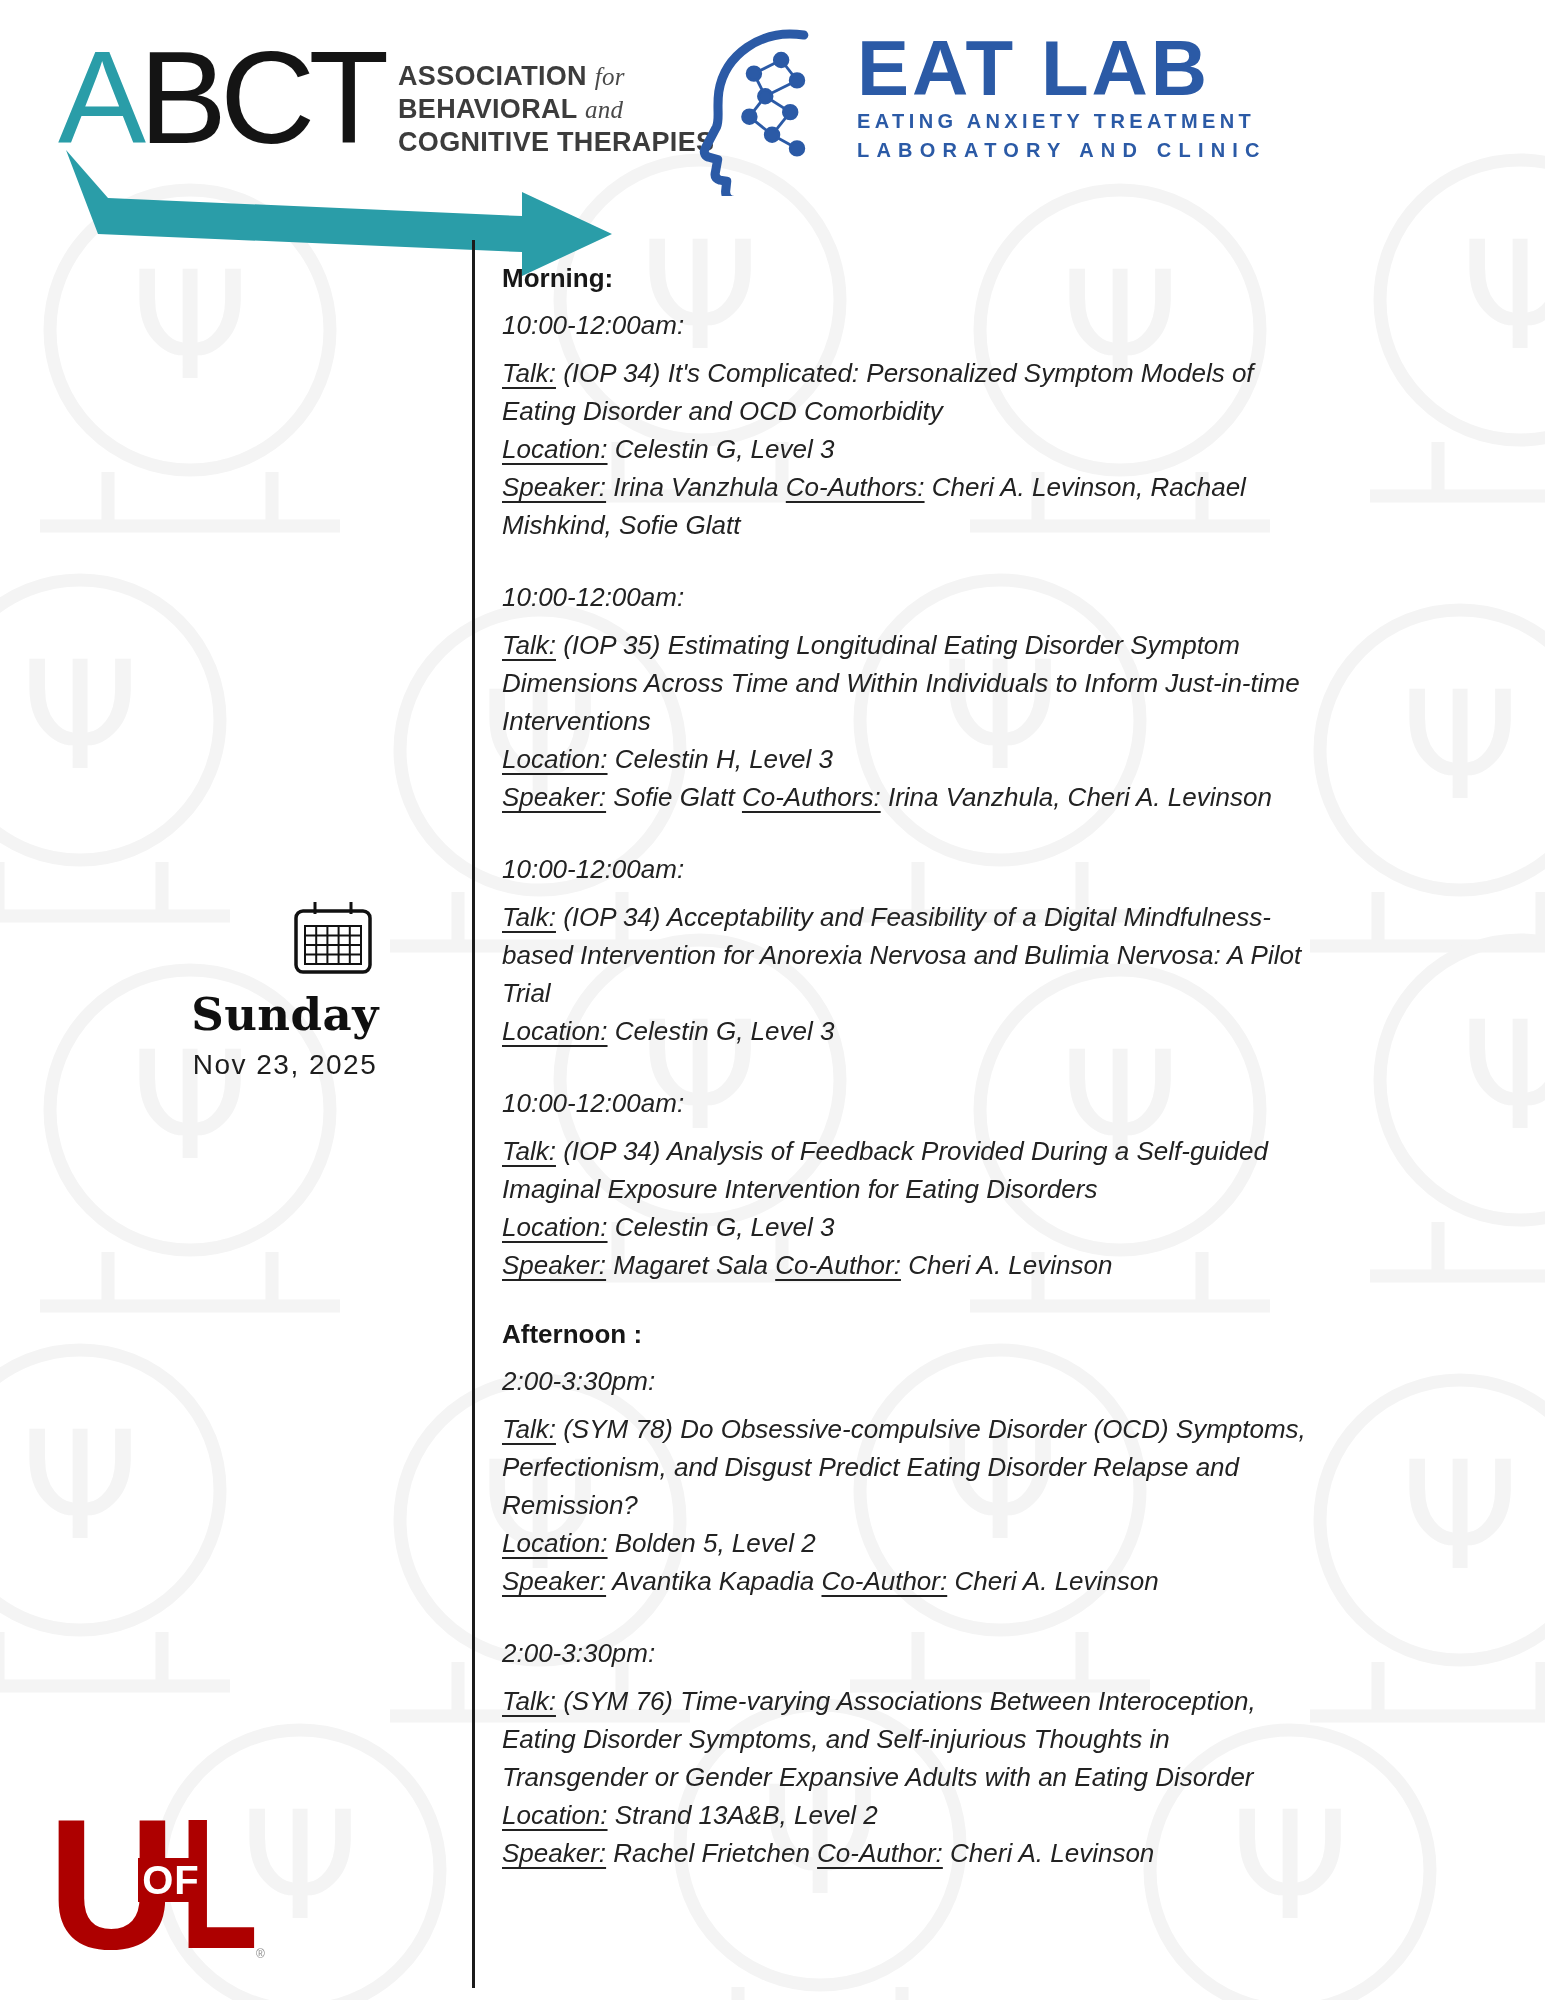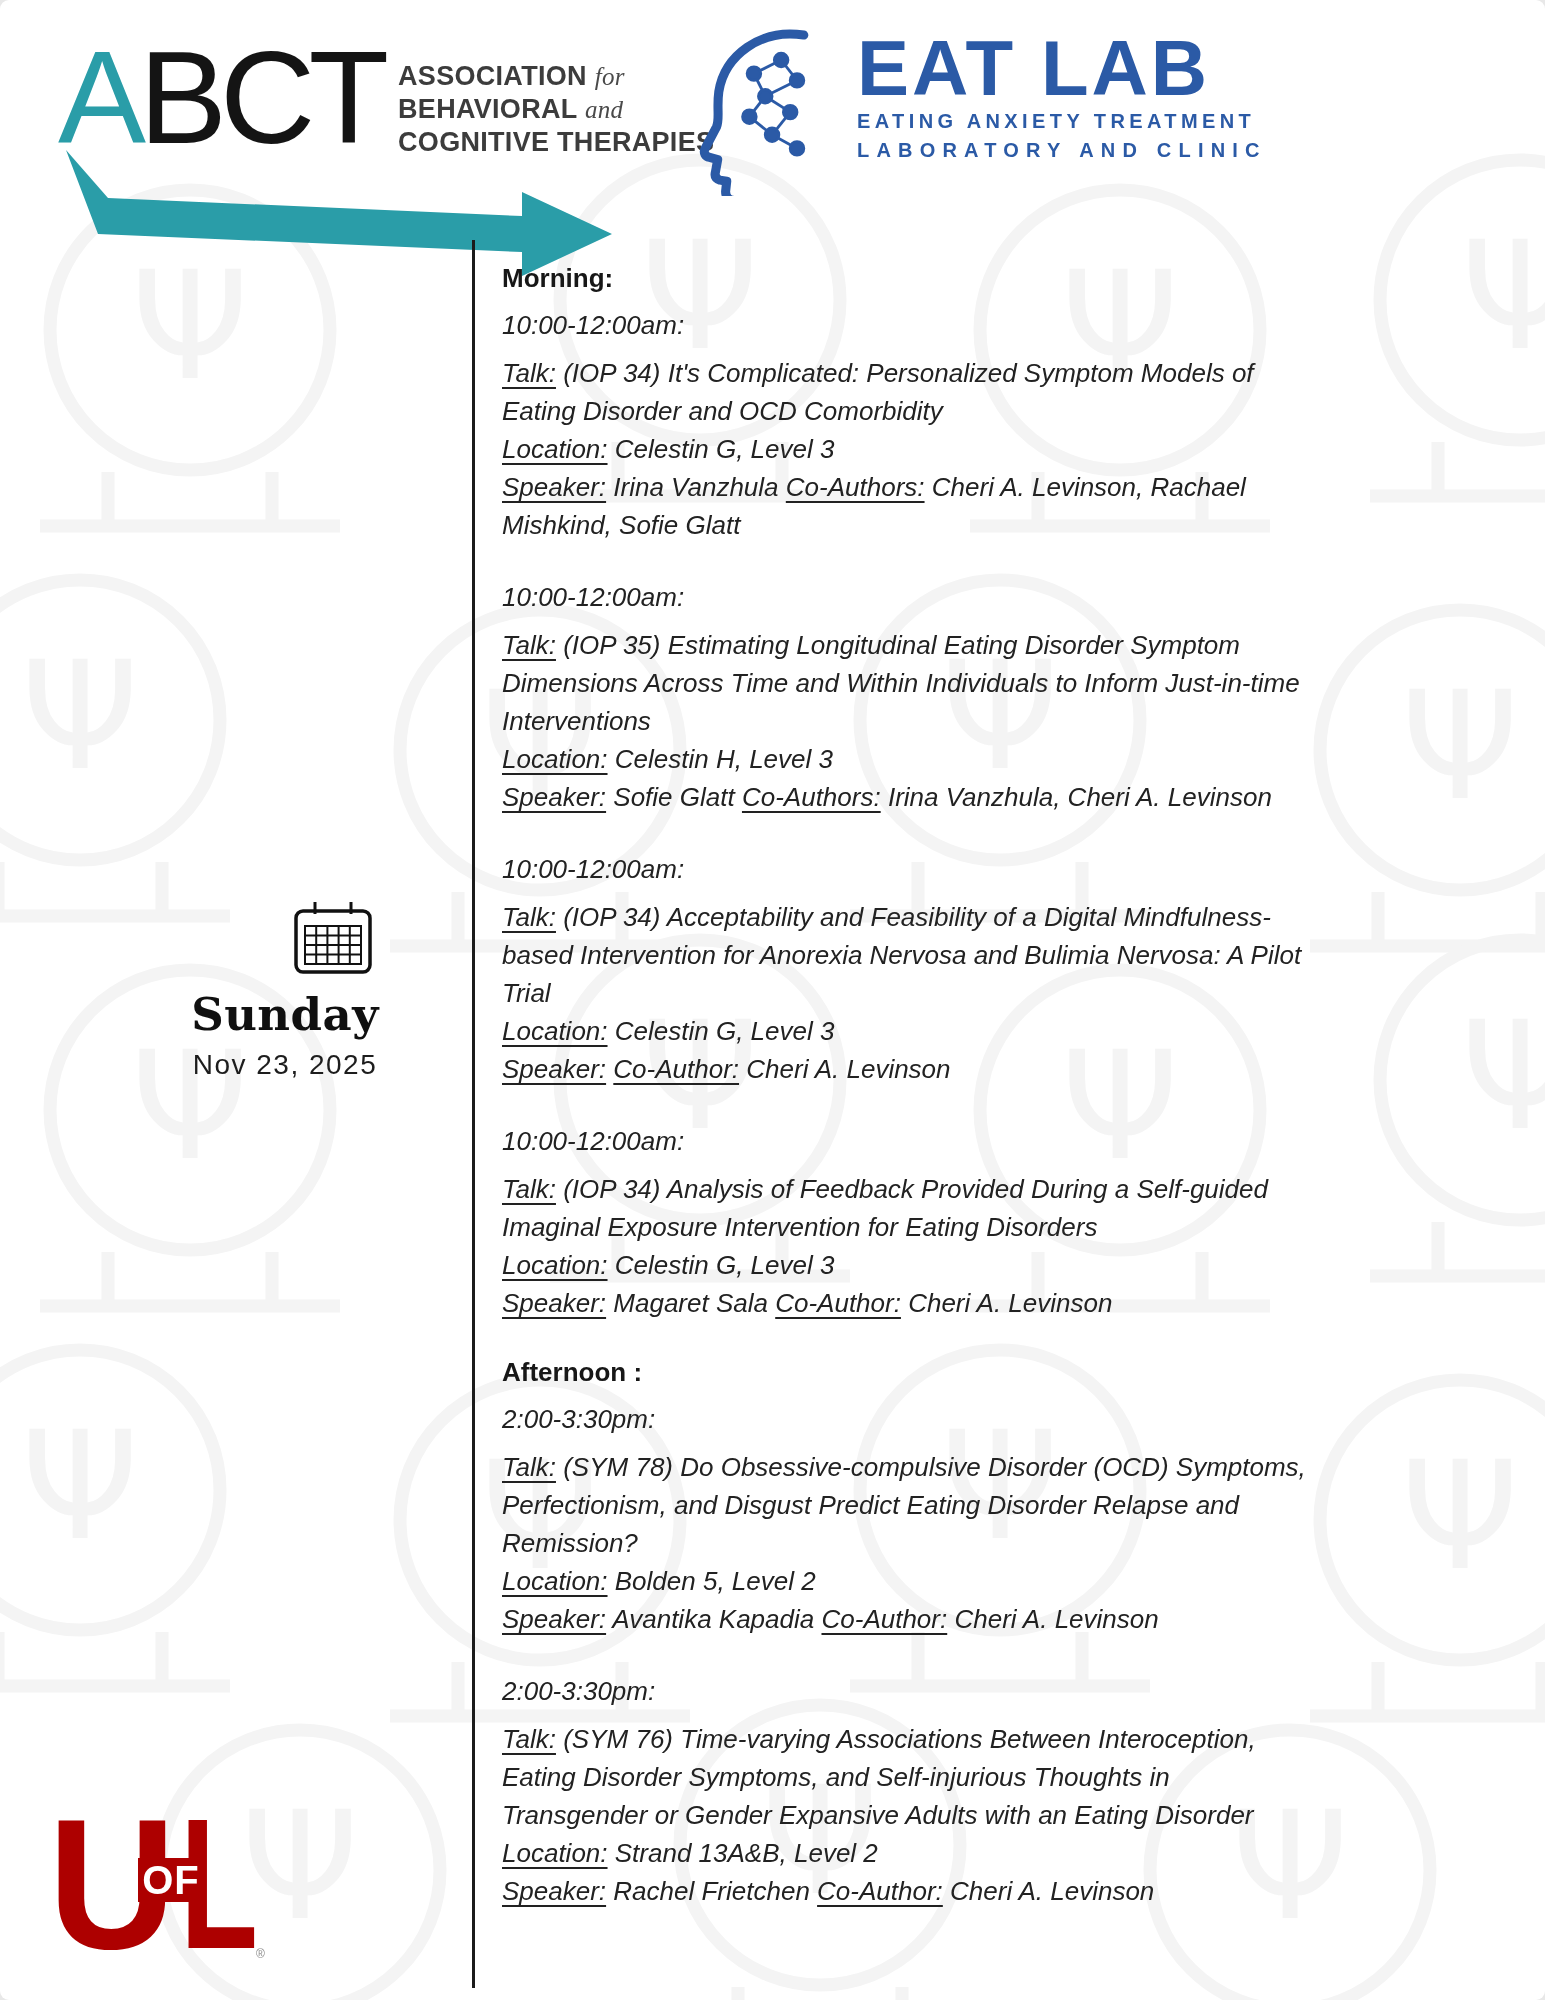--- a/index.html
+++ b/index.html
@@ -1,19 +1,19 @@
 <!DOCTYPE html>
 <html><head>
 <meta charset="utf-8">
 <style>
   html,body{margin:0;padding:0;background:#e8e8e8;}
   .page{
     position:relative;width:1545px;height:2000px;margin:0 auto;
     background:#ffffff;overflow:hidden;
-    font-family:"Liberation Sans",sans-serif;color:#222;border-radius:9px;
+    font-family:"Liberation Sans",sans-serif;color:#222;
   }
   
   .wm{position:absolute;inset:0;z-index:0;}
   
   .abct{position:absolute;left:58px;top:34px;z-index:2;display:flex;align-items:flex-start;}
   .abct-letters{font-size:132px;line-height:128px;font-weight:400;letter-spacing:-7px;white-space:nowrap;}
   .abct-a{color:#2A9DA8;}
   .abct-bct{color:#141414;}
   .abct-tag{margin-left:16px;padding-top:26px;}
   .tag-line{font-size:27px;font-weight:700;color:#3c3c3c;line-height:32px;letter-spacing:0.3px;white-space:nowrap;}
@@ -159,21 +159,20 @@
       <div class="time">10:00-12:00am:</div>
       <p class="tline"><span class="u">Talk:</span> <span>(IOP 35) Estimating Longitudinal Eating Disorder Symptom Dimensions Across Time and Within Individuals to Inform Just-in-time Interventions</span></p>
       <p class="tline"><span class="u">Location:</span> <span>Celestin H, Level 3</span></p>
       <p class="tline"><span class="u">Speaker:</span> <span>Sofie Glatt</span> <span class="u">Co-Authors:</span> <span>Irina Vanzhula, Cheri A. Levinson</span></p>
     </article>
 
     <article class="talk">
       <div class="time">10:00-12:00am:</div>
       <p class="tline"><span class="u">Talk:</span> <span>(IOP 34) Acceptability and Feasibility of a Digital Mindfulness-based Intervention for Anorexia Nervosa and Bulimia Nervosa: A Pilot Trial</span></p>
       <p class="tline"><span class="u">Location:</span> <span>Celestin G, Level 3</span></p>
-      <p class="tline"><span class="u">Speaker:</span> <span></span> <span class="u">Co-Author:</span> <span>Cheri A. Levinson</span></p>
     </article>
 
     <article class="talk">
       <div class="time">10:00-12:00am:</div>
       <p class="tline"><span class="u">Talk:</span> <span>(IOP 34) Analysis of Feedback Provided During a Self-guided Imaginal Exposure Intervention for Eating Disorders</span></p>
       <p class="tline"><span class="u">Location:</span> <span>Celestin G, Level 3</span></p>
       <p class="tline"><span class="u">Speaker:</span> <span>Magaret Sala</span> <span class="u">Co-Author:</span> <span>Cheri A. Levinson</span></p>
     </article>
 
     <h2 class="sec-h aft">Afternoon :</h2>

